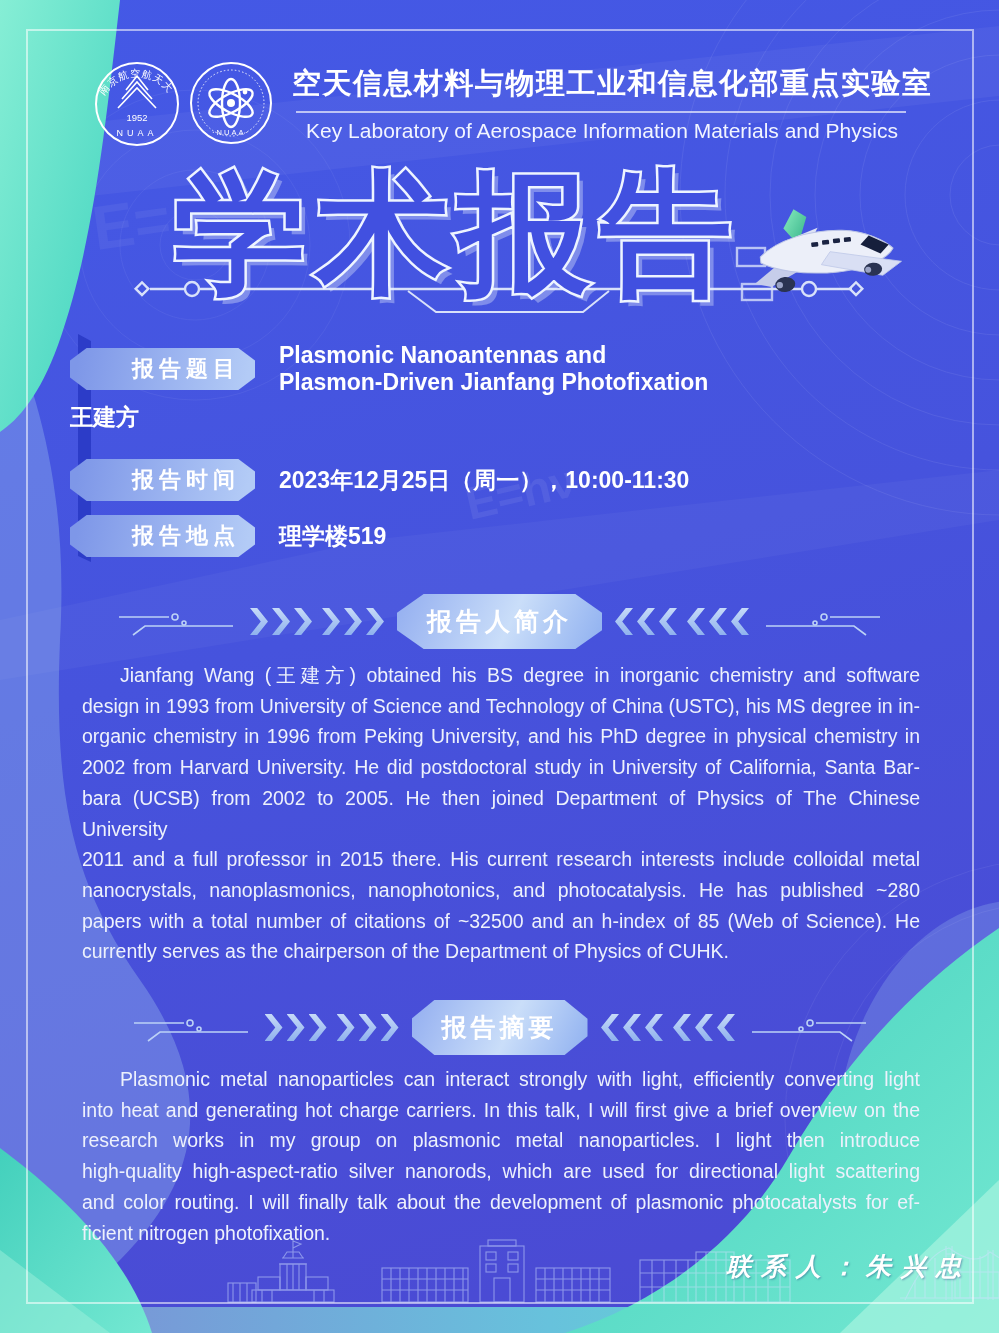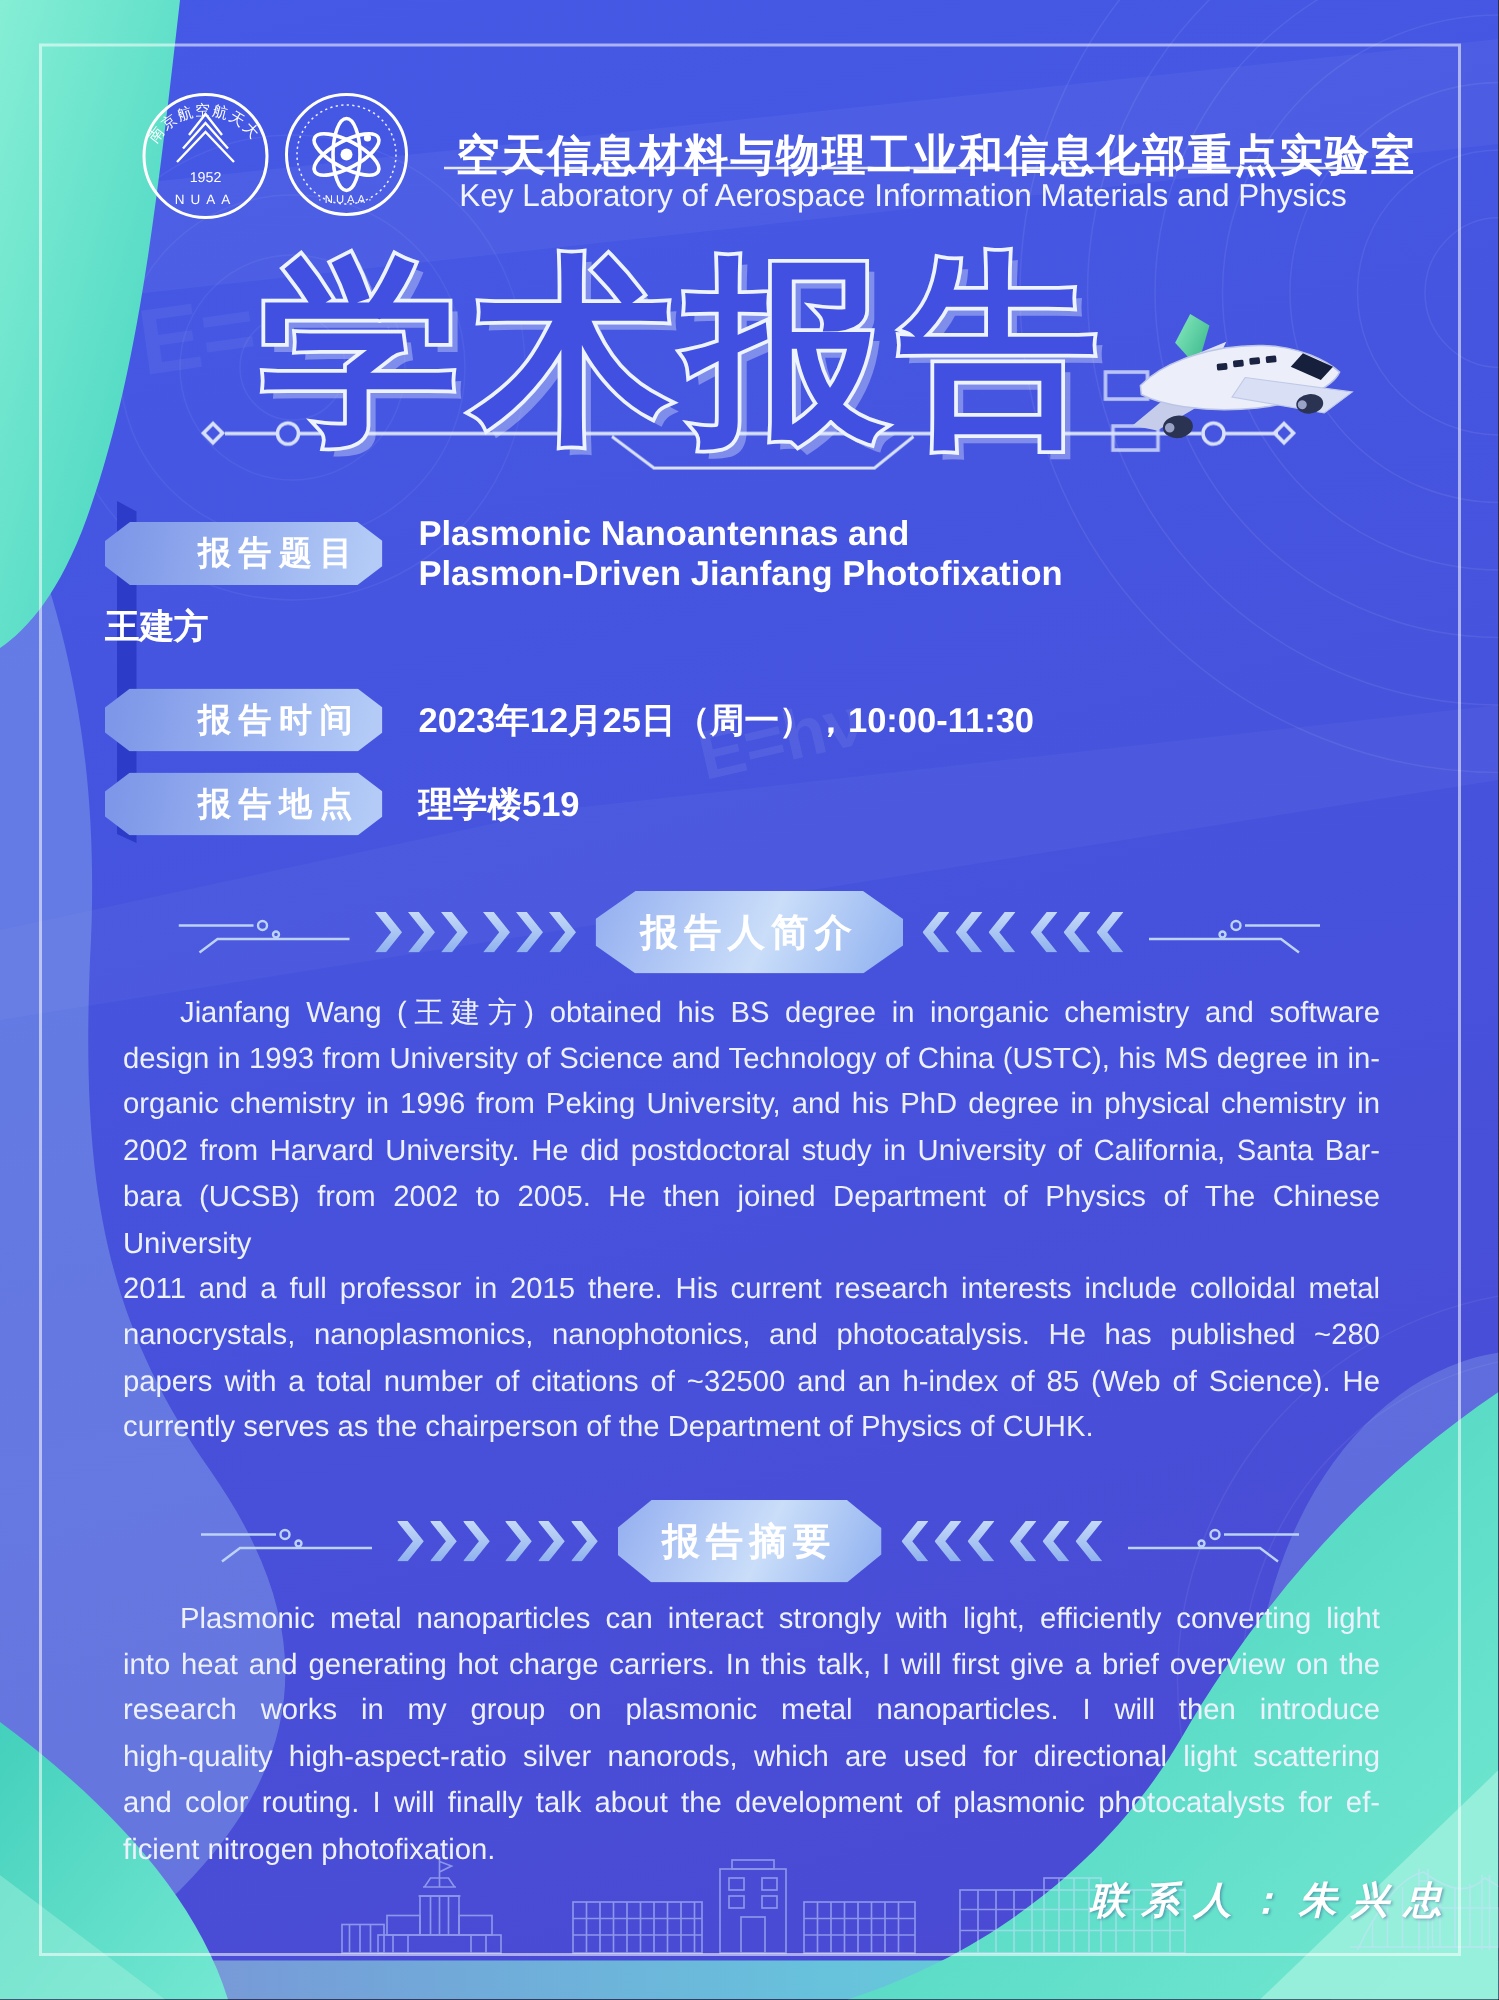--- a/index.html
+++ b/index.html
@@ -5,22 +5,22 @@
   html,body{margin:0;padding:0;background:#222;}
   #poster{
     position:relative;width:999px;height:1333px;overflow:hidden;
     font-family:"Liberation Sans","DejaVu Sans",sans-serif;
     background:linear-gradient(165deg,#4459e6 0%,#4653dd 45%,#4b49d2 100%);
   }
   #bg{position:absolute;left:0;top:0;z-index:0;}
   .layer{position:absolute;z-index:2;}
 
   
-  .lab-zh{left:292px;top:84px;width:620px;color:#fff;font-size:29px;font-weight:bold;
-          letter-spacing:1.5px;text-align:center;white-space:nowrap;margin-left:12px;}
+  .lab-zh{left:292px;top:64px;width:620px;color:#fff;font-size:29px;font-weight:bold;
+          letter-spacing:1.5px;text-align:center;white-space:nowrap;}
   .lab-en{left:292px;top:119px;width:620px;color:#f2f5ff;font-size:21px;text-align:center;white-space:nowrap;}
 
   
   .banner-title{
     left:108px;top:168px;width:700px;text-align:center;
     font-size:132px;font-weight:900;letter-spacing:10px;line-height:1;
     color:#4150e0;
     -webkit-text-stroke:5px #eef4ff;paint-order:stroke fill;
     text-shadow:6px 6px 0 rgba(235,243,255,.35);
     white-space:nowrap;
@@ -335,21 +335,21 @@
           <circle cx="56" cy="12" r="3"></circle>
           <circle cx="65" cy="18" r="2"></circle>
         <path d="M14,30 L26,21 H114"></path>
       </g>
     </svg>
   </div>
 
   <div class="para" style="top:1064px">
     <div class="ln first">Plasmonic metal nanoparticles can interact strongly with light, efficiently converting light</div>
     <div class="ln">into heat and generating hot charge carriers. In this talk, I will first give a brief overview on the</div>
-    <div class="ln">research works in my group on plasmonic metal nanoparticles. I will then introduce</div>
+    <div class="ln">research works in my group on plasmonic metal nanoparticles. I light then introduce</div>
     <div class="ln">high-quality high-aspect-ratio silver nanorods, which are used for directional light scattering</div>
     <div class="ln">and color routing. I will finally talk about the development of plasmonic photocatalysts for ef-</div>
     <div class="ln last">ficient nitrogen photofixation.</div>
   </div>
 
   <div class="layer contact">联系人：朱兴忠</div>
 
 </div>
 
 </body></html>

